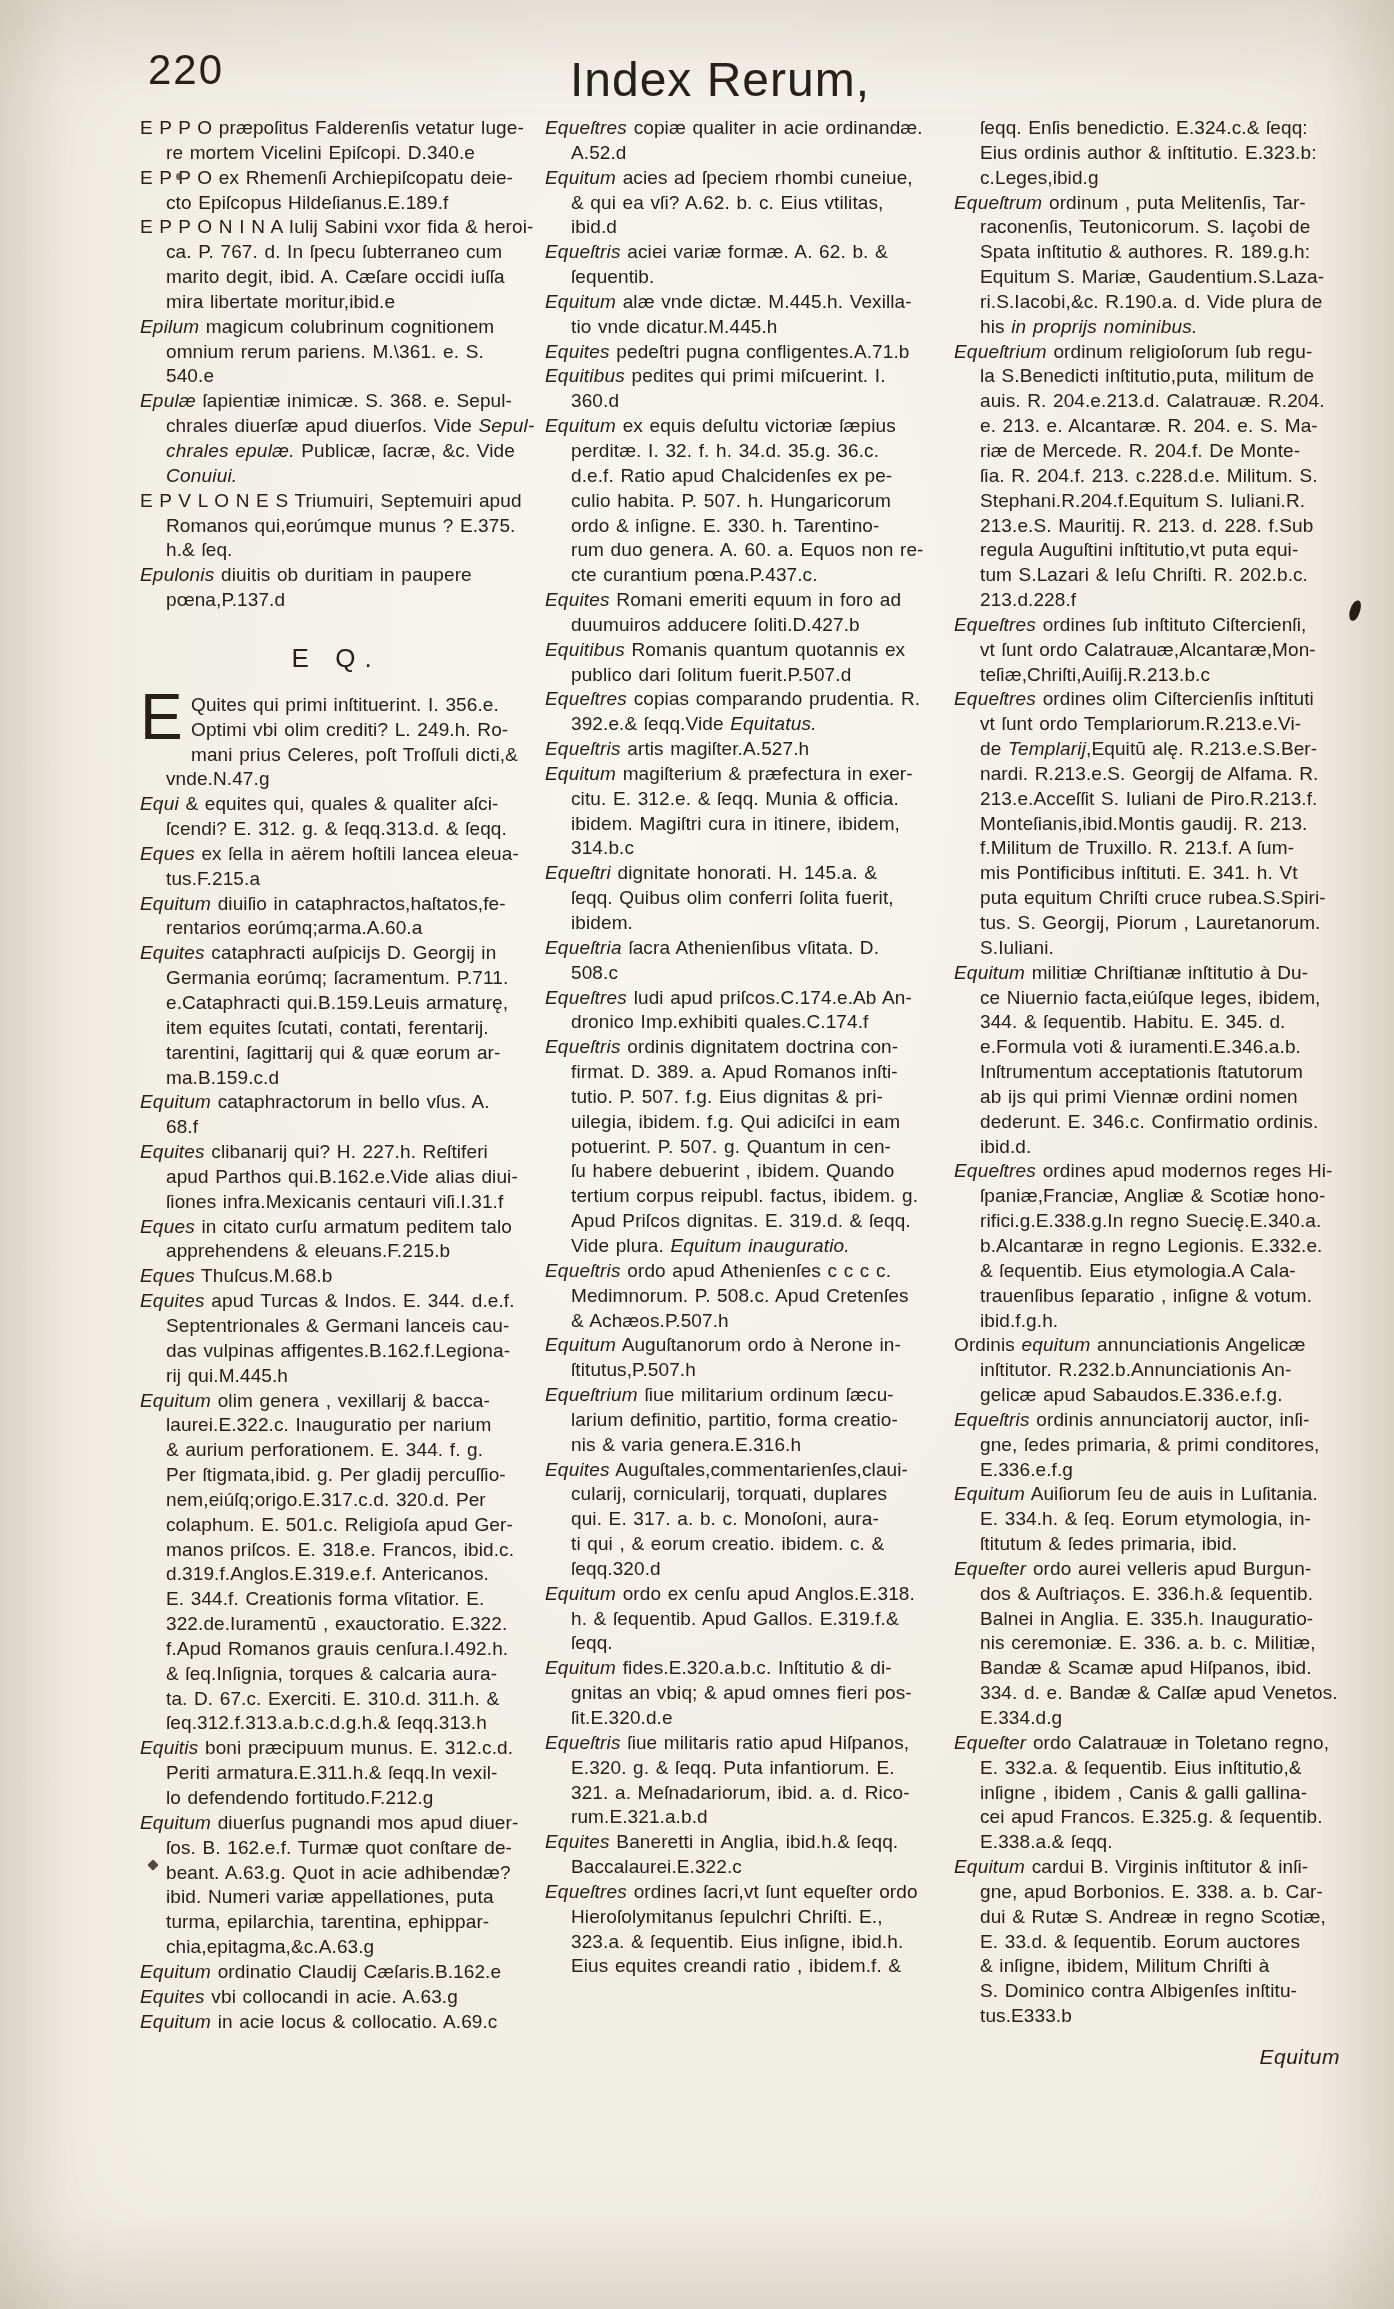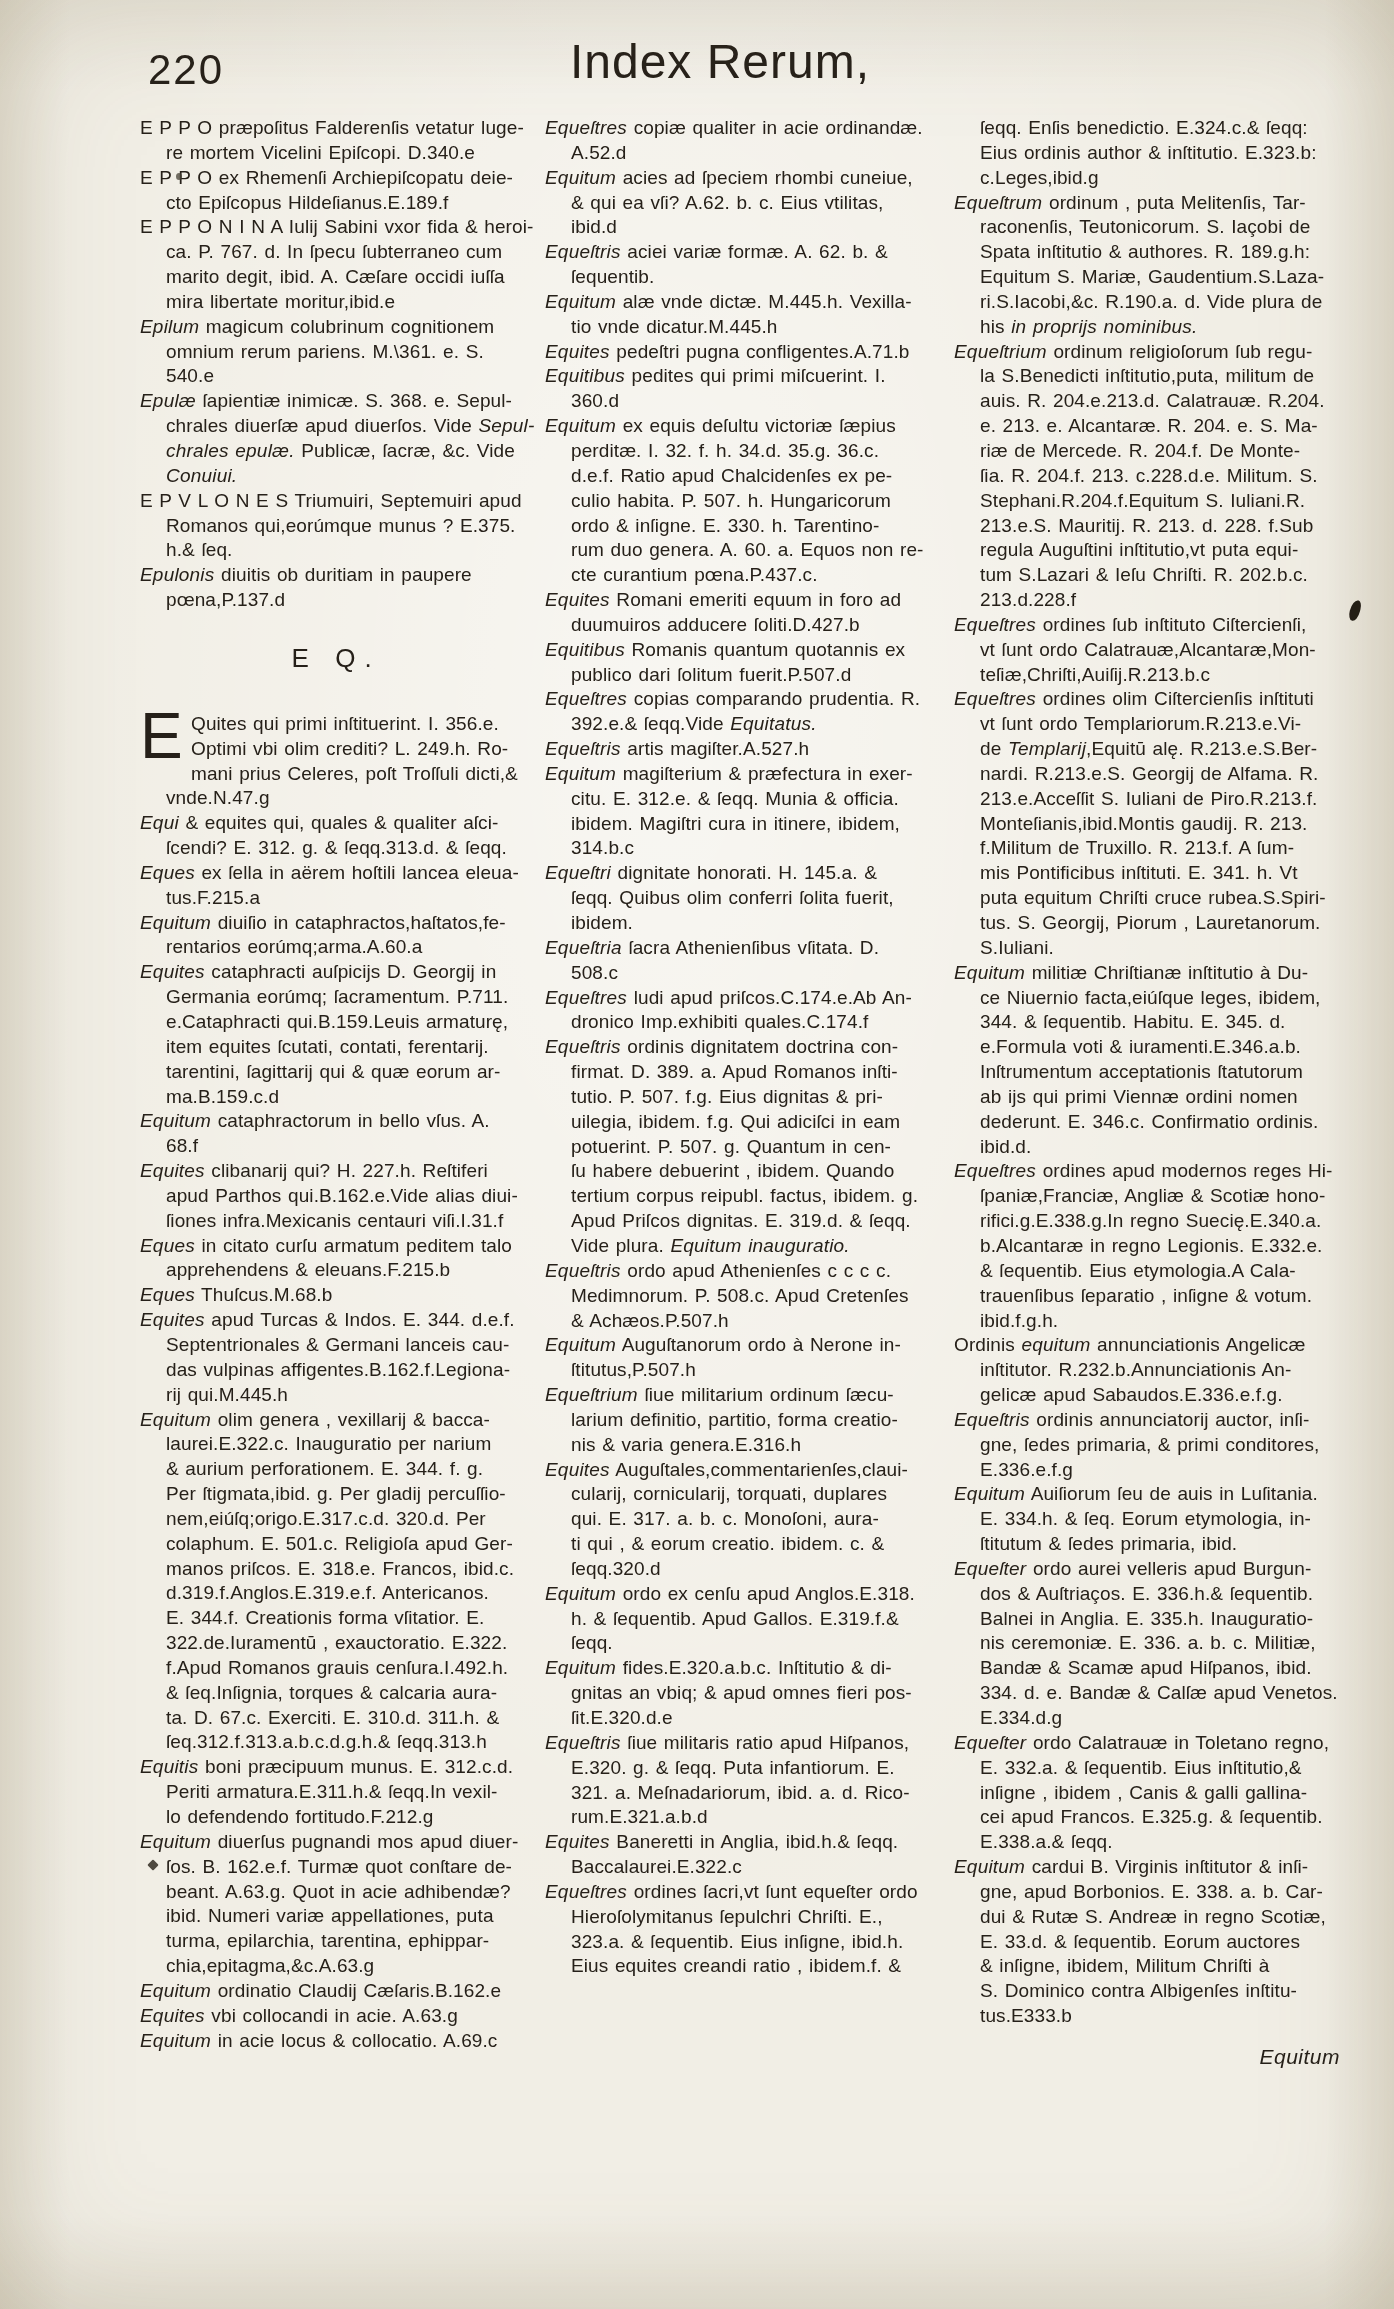--- a/index.html
+++ b/index.html
@@ -9,30 +9,30 @@
     background-image:
       radial-gradient(ellipse at 48% 32%, rgba(255,255,255,0.5) 0%, rgba(255,255,255,0) 58%),
       linear-gradient(90deg, rgba(176,163,130,0.20) 0%, rgba(0,0,0,0) 5%, rgba(0,0,0,0) 95%, rgba(176,163,130,0.22) 100%),
       linear-gradient(180deg, rgba(176,163,130,0.10) 0%, rgba(0,0,0,0) 4%, rgba(0,0,0,0) 96%, rgba(176,163,130,0.16) 100%);
     font-family:Liberation Sans, sans-serif;
     color:#262019;
   }
   .page::after{content:""; position:absolute; inset:0; pointer-events:none;
     box-shadow: inset 0 0 140px rgba(110,98,70,0.18);}
   .page-number{position:absolute; left:148px; top:46px; font-size:42px; letter-spacing:2px;}
-  .page-title{position:absolute; left:0; right:0; top:34px; text-align:center; text-indent:46px; font-size:48px; letter-spacing:1px;}
+  .page-title{position:absolute; left:0; right:0; top:52px; text-align:center; text-indent:46px; font-size:48px; letter-spacing:1px;}
   .col{position:absolute; top:116px; font-size:19px; line-height:24.85px; word-spacing:1.2px; letter-spacing:0.1px;}
   #col1{left:140px; width:392px;}
   #col2{left:545px; width:402px;}
   #col3{left:954px; width:388px;}
   .entry{position:relative;}
   .line{white-space:nowrap; height:24.85px;}
   .line.cont{padding-left:26px;}
   .line i{font-style:italic; letter-spacing:0.2px;}
-  .section-heading{text-align:center; font-size:26px; letter-spacing:9px; margin:27px 0 36px 0; height:36px; line-height:36px;}
+  .section-heading{text-align:center; font-size:26px; letter-spacing:9px; margin:27px 0 17px 0; height:36px; line-height:36px;}
   .dropcap{float:left; font-size:64px; line-height:47px; height:49px; width:46px; margin:1px 5px 0 0; text-align:left;}
   .catchword{position:absolute; top:2045px; right:54px; font-style:italic; font-size:21px; letter-spacing:0.5px;}
   .ink-speck{position:absolute; left:176px; top:173px; width:6px; height:7px; border-radius:50%; background:#464034; opacity:.75;}
   .ink-star{position:absolute; left:149px; top:1861px; width:8px; height:8px; background:#332d23; transform:rotate(45deg); opacity:.85; border-radius:1px;}
   .ink-blot{position:absolute; left:1350px; top:600px; width:10px; height:21px; background:#211c14; border-radius:60% 40% 55% 45%; transform:rotate(14deg);}
 </style>
 </head>
 <body>
 
 <div class="page">

